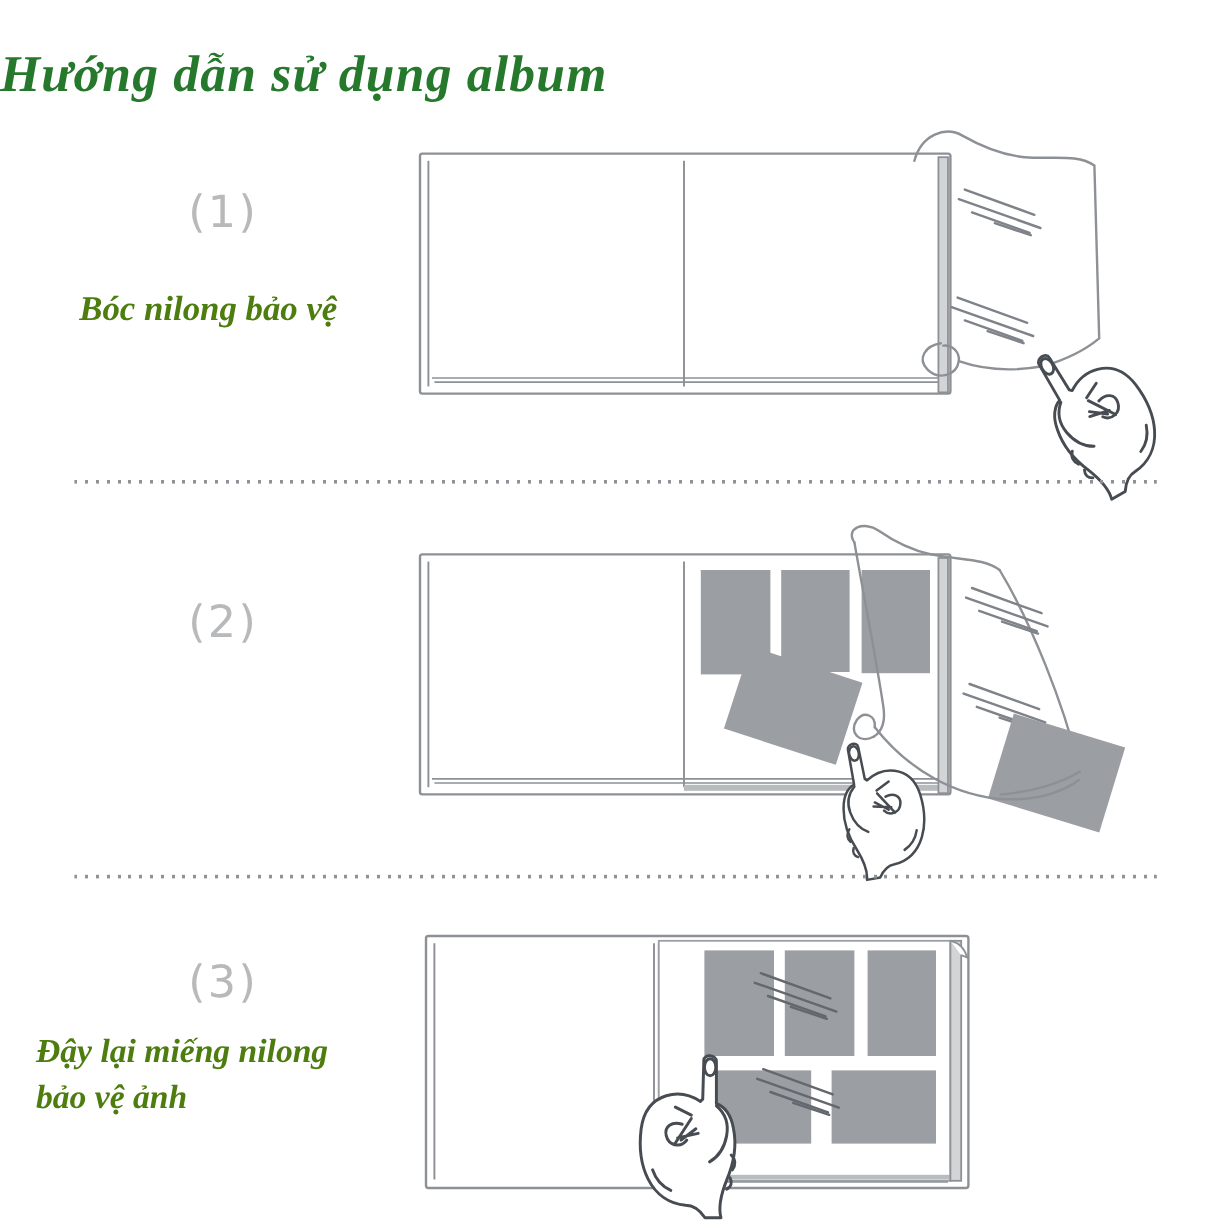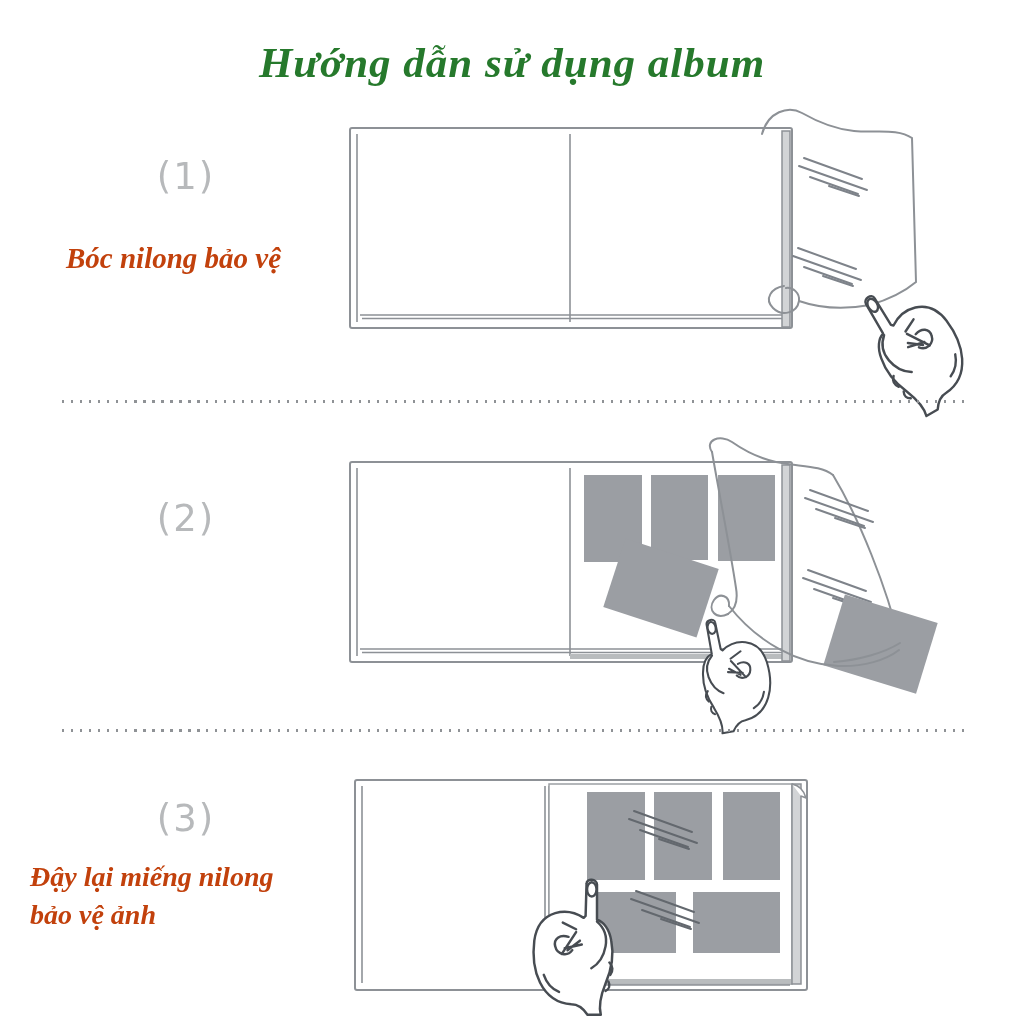--- a/index.html
+++ b/index.html
@@ -1,31 +1,31 @@
 <!DOCTYPE html>
 <html><head>
 <meta charset="utf-8">
 <style>
   html,body{margin:0;padding:0;background:#ffffff;}
   body{width:1024px;height:1024px;overflow:hidden;position:relative;
        font-family:"Liberation Serif",serif;}
   .sheet{position:absolute;left:0;top:0;width:1024px;height:1024px;background:#ffffff;}
 
-  .title{position:absolute;top:38px;left:0;width:100%;text-align:center;
+  .title{position:absolute;top:38px;left:0;width:100%;
          font-style:italic;font-weight:700;font-size:43px;letter-spacing:1px;
          color:#26792c;}
 
   .step-number{position:absolute;width:84px;text-align:center;
                font-family:"DejaVu Sans",sans-serif;font-size:37px;
                color:#b7b9bb;letter-spacing:2px;}
   #num1{left:144px;top:155px;}
   #num2{left:144px;top:497px;}
   #num3{left:144px;top:797px;}
 
-  .caption{position:absolute;color:#c2410c;font-style:italic;font-weight:700;
+  .caption{position:absolute;color:#4d7c0f;font-style:italic;font-weight:700;
            white-space:pre-wrap;}
   #cap1{left:66px;top:242px;font-size:29px;}
   #cap2{left:56px;top:544px;font-size:24px;line-height:33px;}
   #cap3{left:30px;top:858px;font-size:28px;line-height:38px;}
 
   .divider{position:absolute;left:62px;width:902px;height:3px;
            background:repeating-linear-gradient(90deg,#8f9296 0 2.5px,transparent 2.5px 9px);}
   #div1{top:400px;}
   #div2{top:729px;}
 

